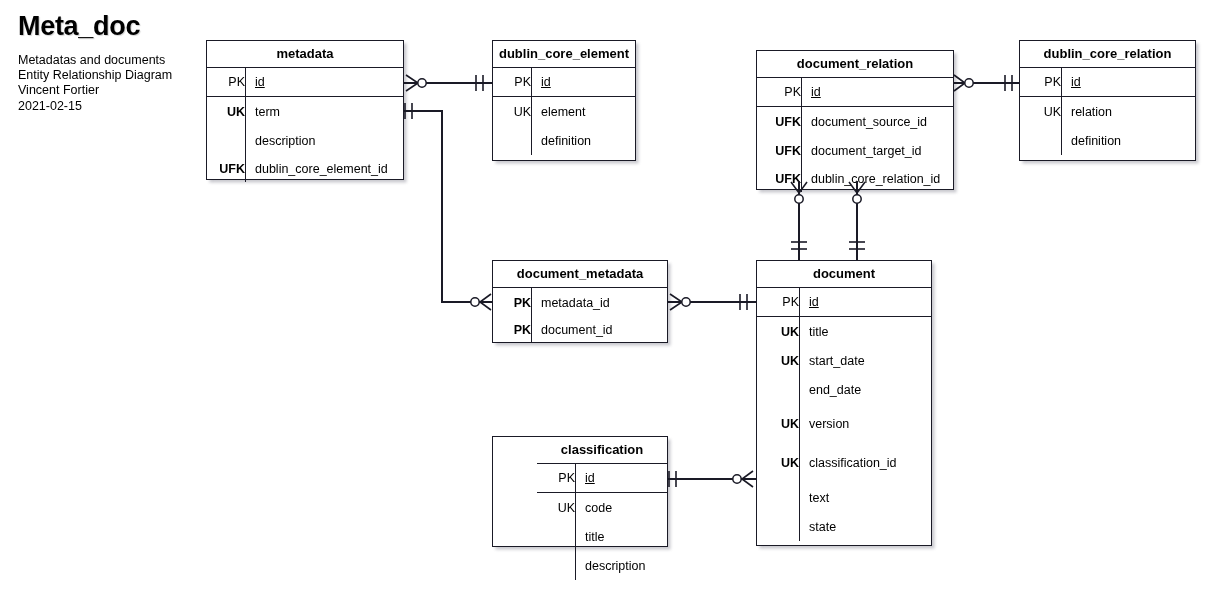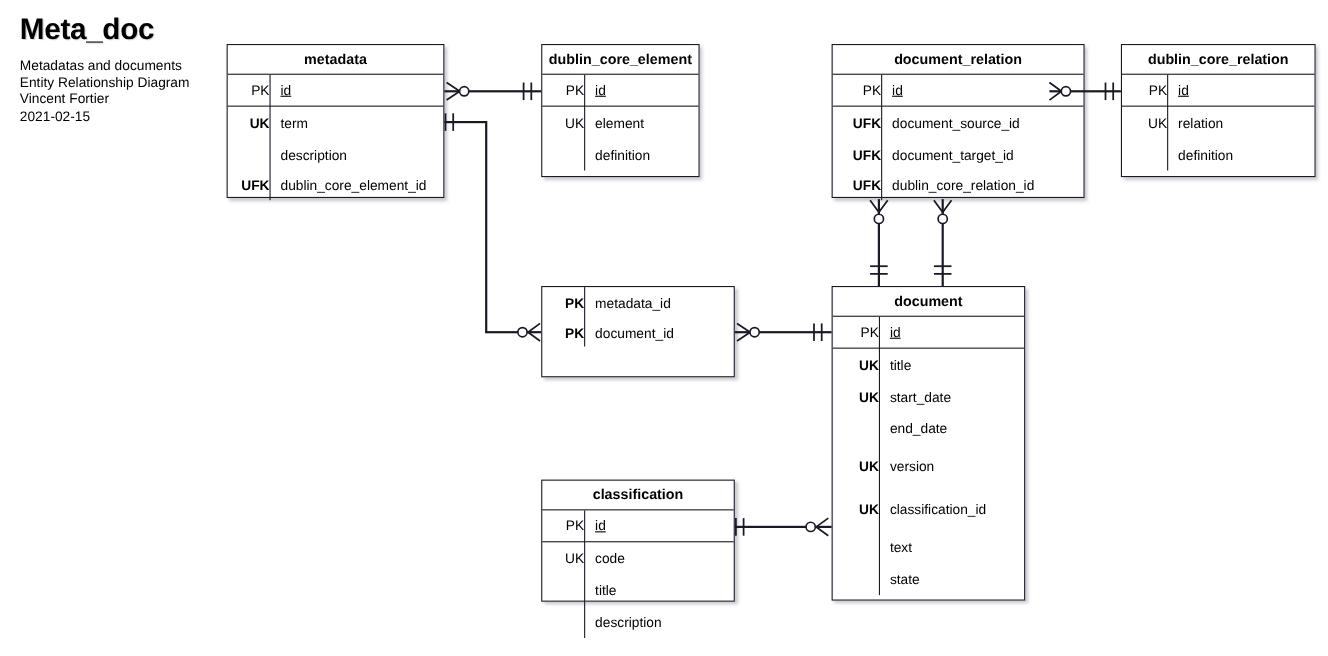--- a/index.html
+++ b/index.html
@@ -164,21 +164,21 @@
         <span class="keycell">UK</span>
         <span class="attrcell">element</span>
       </div>
       <div class="row" style="height:29px;">
         <span class="keycell"></span>
         <span class="attrcell">definition</span>
       </div>
     </div>
   </div>
 
-  <div class="entity" id="e-docrel" style="left:756px; top:40px; width:230px; height:140px;">
+  <div class="entity" id="e-docrel" style="left:756px; top:50px; width:198px; height:140px;">
     <div class="entity-title">document_relation</div>
     <div class="entity-body" style="--keyw:44px;">
       <div class="row sep" style="height:29px;">
         <span class="keycell">PK</span>
         <span class="attrcell u">id</span>
       </div>
       <div class="row" style="height:29px;">
         <span class="keycell b">UFK</span>
         <span class="attrcell">document_source_id</span>
       </div>
@@ -205,20 +205,21 @@
         <span class="attrcell">relation</span>
       </div>
       <div class="row" style="height:29px;">
         <span class="keycell"></span>
         <span class="attrcell">definition</span>
       </div>
     </div>
   </div>
 
   <div class="entity" id="e-docmeta" style="left:492px; top:260px; width:176px; height:83px;">
+    <div class="entity-title">document_metadata</div>
     <div class="entity-body" style="--keyw:38px;">
       <div class="row" style="height:29px;">
         <span class="keycell b">PK</span>
         <span class="attrcell">metadata_id</span>
       </div>
       <div class="row" style="height:25px;">
         <span class="keycell b">PK</span>
         <span class="attrcell">document_id</span>
       </div>
     </div>
@@ -255,21 +256,21 @@
         <span class="keycell"></span>
         <span class="attrcell">text</span>
       </div>
       <div class="row" style="height:29px;">
         <span class="keycell"></span>
         <span class="attrcell">state</span>
       </div>
     </div>
   </div>
 
-  <div class="entity" id="e-classification" style="left:492px; top:436px; width:176px; height:111px;">
+  <div class="entity" id="e-classification" style="left:492px; top:436px; width:176px; height:111px;padding-left:44px;">
     <div class="entity-title">classification</div>
     <div class="entity-body" style="--keyw:38px;">
       <div class="row sep" style="height:29px;">
         <span class="keycell">PK</span>
         <span class="attrcell u">id</span>
       </div>
       <div class="row" style="height:29px;">
         <span class="keycell">UK</span>
         <span class="attrcell">code</span>
       </div>

